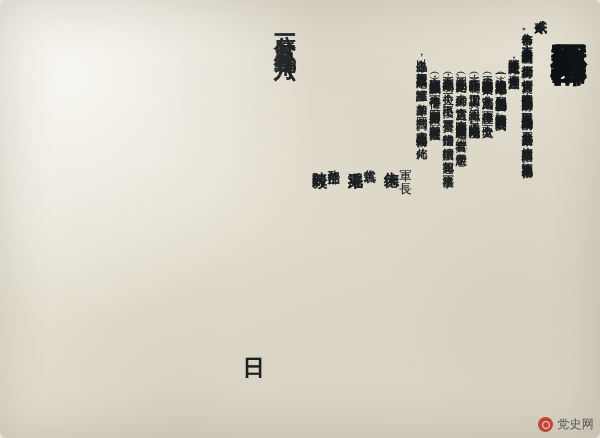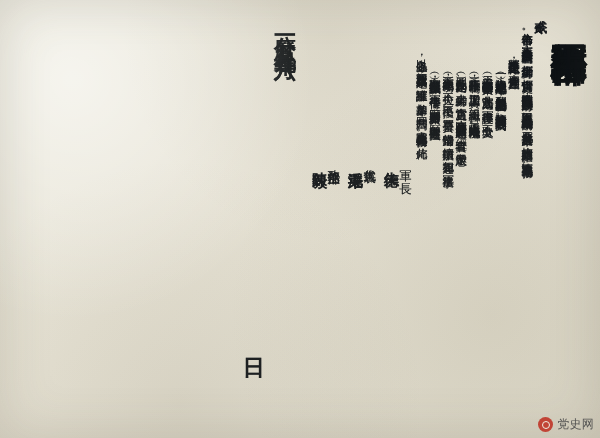--- a/index.html
+++ b/index.html
@@ -13,20 +13,21 @@
     font-family: "DejaVu Sans", sans-serif;
     overflow: hidden;
   }
   #page {
     position: relative;
     width: 600px;
     height: 438px;
     background: linear-gradient(135deg, #eceadd 0%, #e6e2d4 40%, #ddd9ca 100%);
     box-sizing: border-box;
     overflow: hidden;
+    border-radius: 6px;
   }
   
   #page::before {
     content: "";
     position: absolute;
     inset: 0;
     background:
       radial-gradient(circle at 12% 18%, rgba(255,255,255,0.55) 0%, rgba(255,255,255,0) 38%),
       radial-gradient(circle at 82% 72%, rgba(150,140,110,0.16) 0%, rgba(150,140,110,0) 45%),
       radial-gradient(circle at 55% 8%, rgba(120,110,85,0.10) 0%, rgba(120,110,85,0) 40%),

